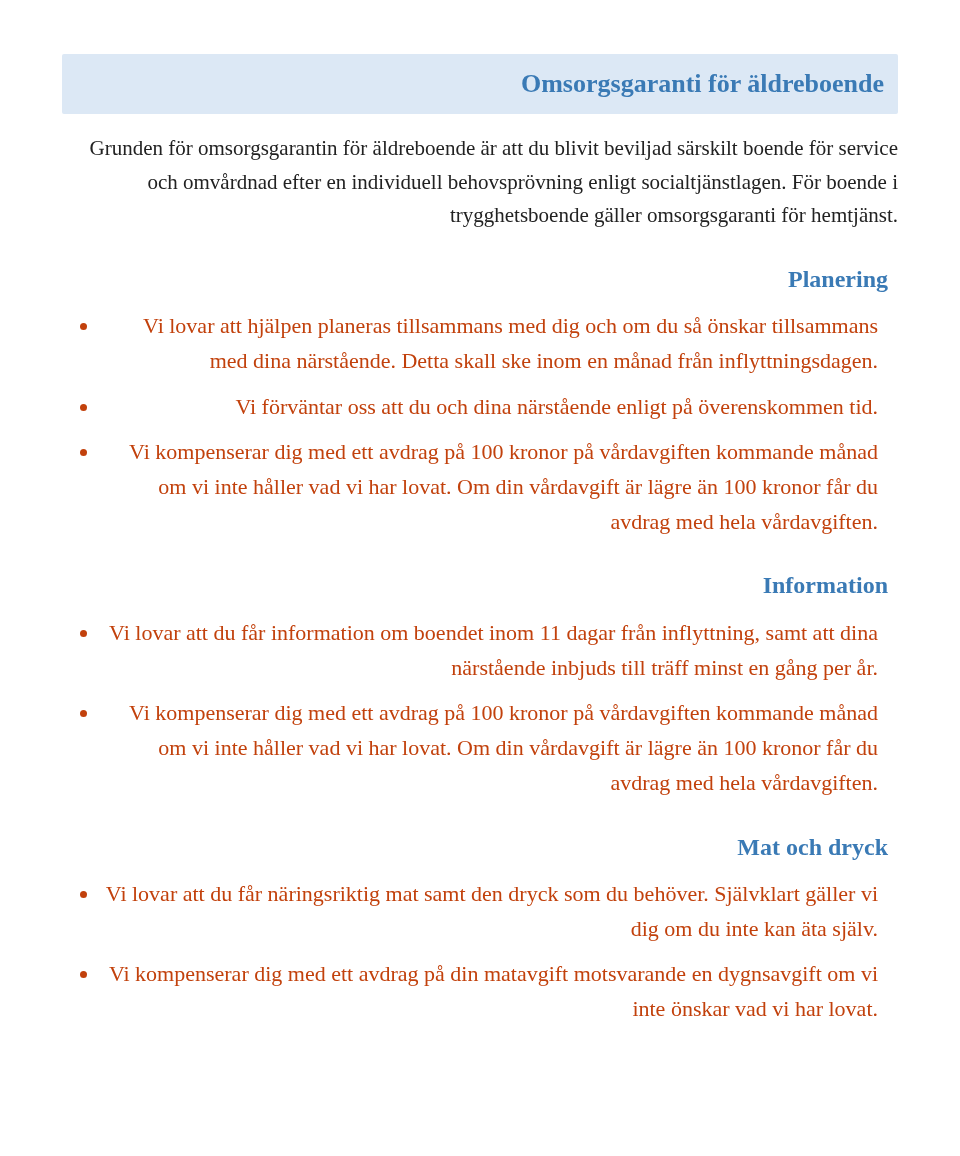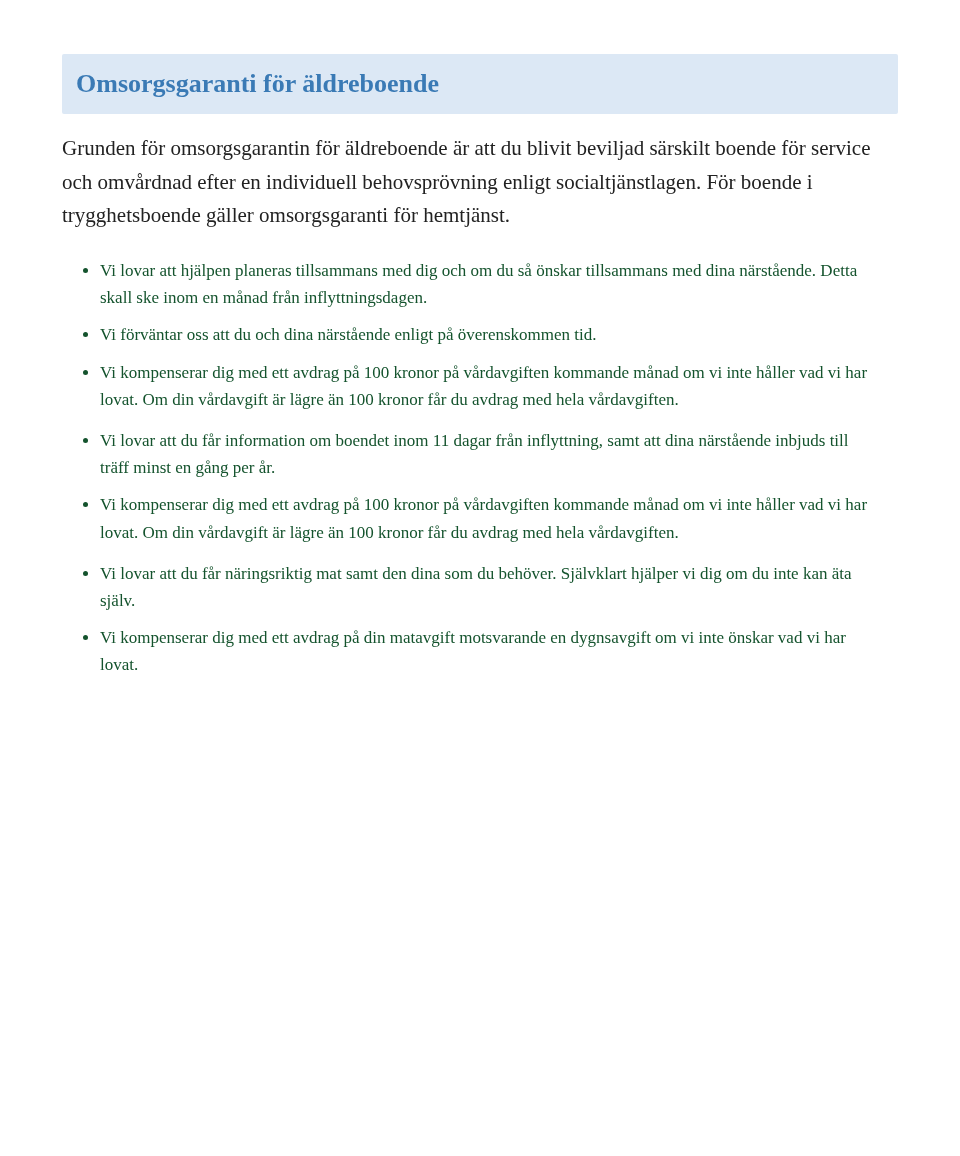--- a/index.html
+++ b/index.html
@@ -1,18 +1,19 @@
 <!DOCTYPE html>
 <html><head>
   <meta charset="utf-8">
   <style>
     * {
       margin: 10px;
       padding: 0;
       box-sizing: border-box;
+      text-align: right;
     }
 
     body {
       background: #ffffff;
       font-family: Georgia, 'Times New Roman', serif;
       font-size: 17px;
       line-height: 1.55;
       color: #222222;
       padding: 24px 32px 32px 32px;
       max-width: 960px;
@@ -45,48 +46,51 @@
 
     .bullet-list {
       list-style: disc;
       margin-left: 28px;
       margin-bottom: 14px;
     }
 
     .bullet-list li {
       margin-bottom: 10px;
       line-height: 1.6;
-      font-size: 17px;
-      color: #14532d;
+      font-size: 22px;
+      color: #c2410c;
     }
 
     .section-block {
       margin-bottom: 10px;
     }
   </style>
 </head>
 <body>
 
 <h1 class="page-title">Omsorgsgaranti för äldreboende</h1>
 
 <p class="intro-text">Grunden för omsorgsgarantin för äldreboende är att du blivit beviljad särskilt boende för service och omvårdnad efter en individuell behovsprövning enligt socialtjänstlagen. För boende i trygghetsboende gäller omsorgsgaranti för hemtjänst.</p>
 
 <div class="section-block">
+  <h2 class="section-title">Planering</h2>
   <ul class="bullet-list">
     <li>Vi lovar att hjälpen planeras tillsammans med dig och om du så önskar tillsammans med dina närstående. Detta skall ske inom en månad från inflyttningsdagen.</li>
     <li>Vi förväntar oss att du och dina närstående enligt på överenskommen tid.</li>
     <li>Vi kompenserar dig med ett avdrag på 100 kronor på vårdavgiften kommande månad om vi inte håller vad vi har lovat. Om din vårdavgift är lägre än 100 kronor får du avdrag med hela vårdavgiften.</li>
   </ul>
 </div>
 
 <div class="section-block">
+  <h2 class="section-title">Information</h2>
   <ul class="bullet-list">
     <li>Vi lovar att du får information om boendet inom 11 dagar från inflyttning, samt att dina närstående inbjuds till träff minst en gång per år.</li>
     <li>Vi kompenserar dig med ett avdrag på 100 kronor på vårdavgiften kommande månad om vi inte håller vad vi har lovat. Om din vårdavgift är lägre än 100 kronor får du avdrag med hela vårdavgiften.</li>
   </ul>
 </div>
 
 <div class="section-block">
+  <h2 class="section-title">Mat och dryck</h2>
   <ul class="bullet-list">
-    <li>Vi lovar att du får näringsriktig mat samt den dina som du behöver. Självklart hjälper vi dig om du inte kan äta själv.</li>
+    <li>Vi lovar att du får näringsriktig mat samt den dryck som du behöver. Självklart gäller vi dig om du inte kan äta själv.</li>
     <li>Vi kompenserar dig med ett avdrag på din matavgift motsvarande en dygnsavgift om vi inte önskar vad vi har lovat.</li>
   </ul>
 </div>
 
 </body></html>

